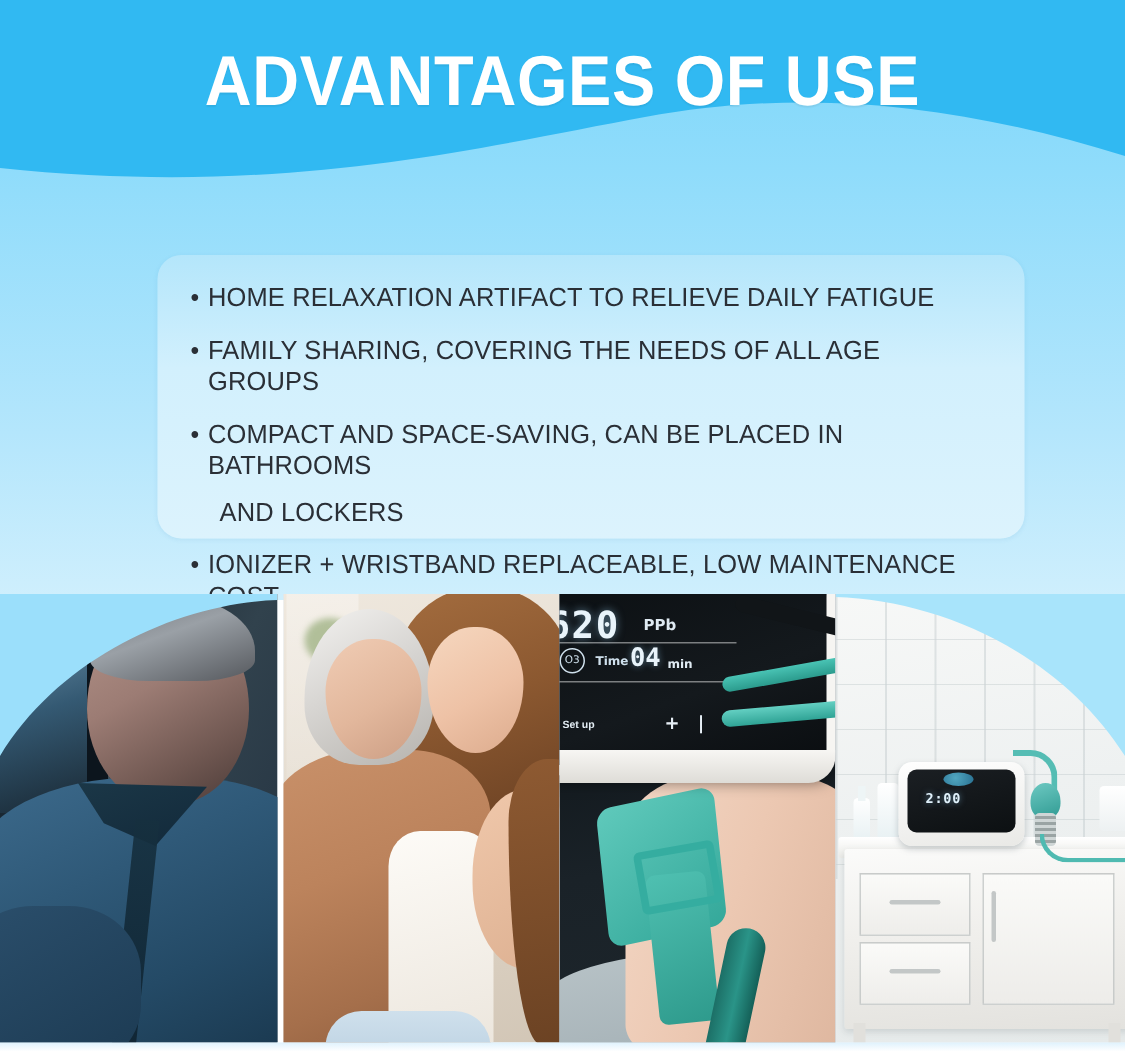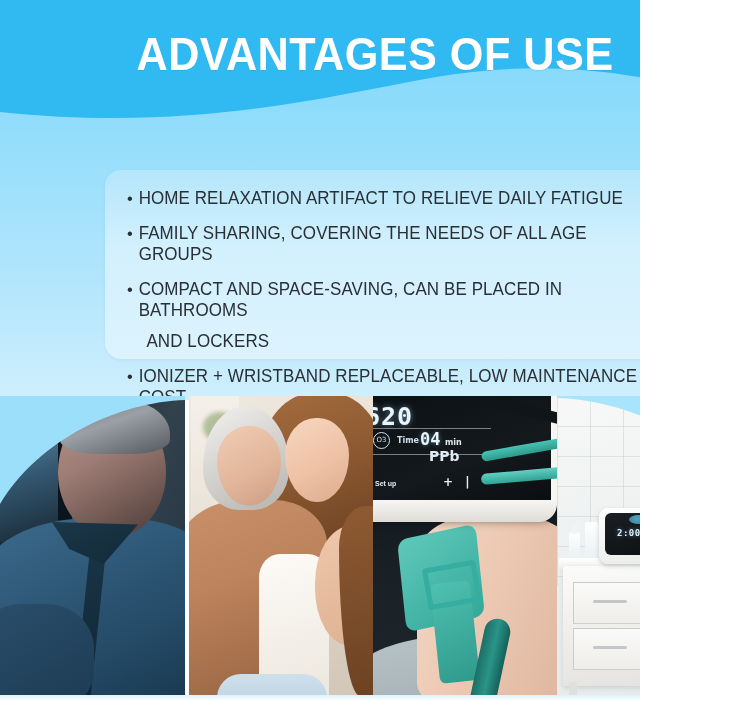--- a/index.html
+++ b/index.html
@@ -5,21 +5,21 @@
   html, body {
     margin: 0;
     padding: 0;
     background: #ffffff;
   }
   body {
     font-family: "Liberation Sans", sans-serif;
   }
   #banner {
     position: relative;
-    width: 640px;
+    width: 750px;
     height: 701px;
     overflow: hidden;
     background: #ffffff;
   }
 
   
   .bg-lower {
     position: absolute;
     left: 0; top: 0;
     width: 750px; height: 400px;
@@ -266,23 +266,22 @@
     position: absolute; left: -8px; top: 6px;
     color: #e9f4fb;
     font-family: "DejaVu Sans Mono", monospace;
     font-weight: bold;
     font-size: 25px;
     letter-spacing: 1px;
     text-shadow: 0 0 6px rgba(160,220,255,0.5);
   }
   .p3 .disp-ppb-unit {
     position: absolute; left: 56px; top: 16px;
-    color: #dfeaf2; font-size: 14px; font-weight: bold;
+    color: #dfeaf2; font-size: 10px; font-weight: bold;
     font-family: "DejaVu Sans", sans-serif;
-    margin-top: 36px;
   }
   .p3 .disp-time-label {
     position: absolute; left: 24px; top: 40px;
     color: #cfe0ec; font-size: 8px; font-weight: bold;
     font-family: "DejaVu Sans", sans-serif;
   }
   .p3 .disp-time {
     position: absolute; left: 47px; top: 33px;
     color: #e9f4fb;
     font-family: "DejaVu Sans Mono", monospace;

